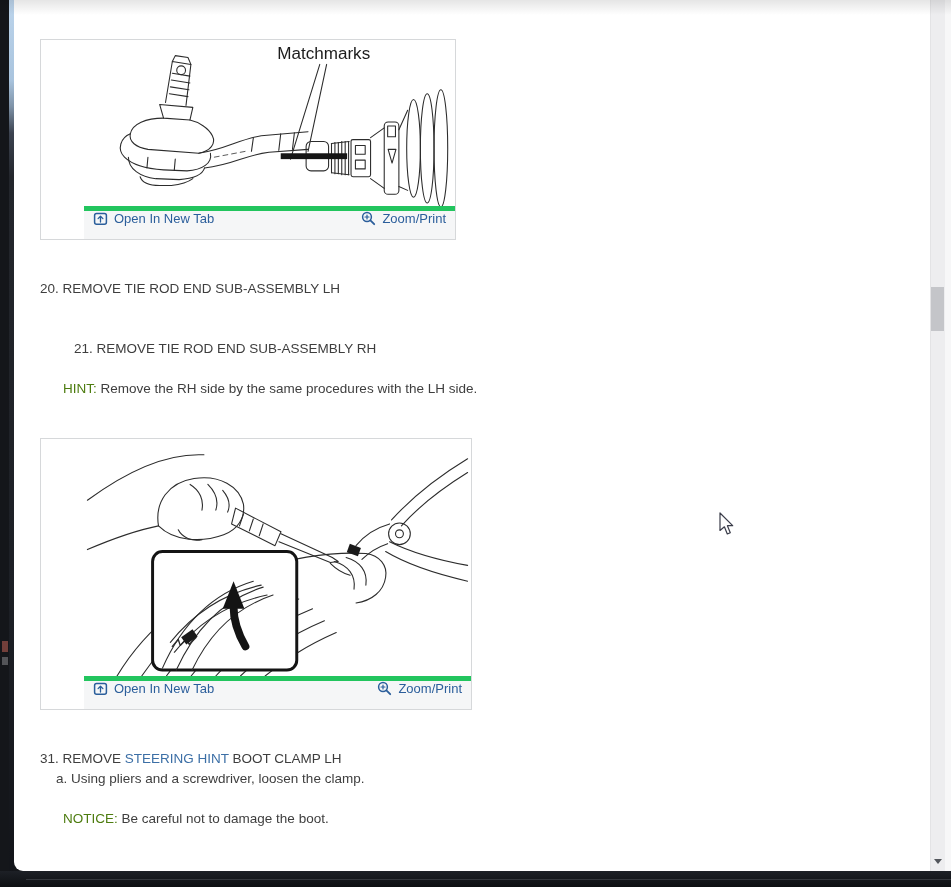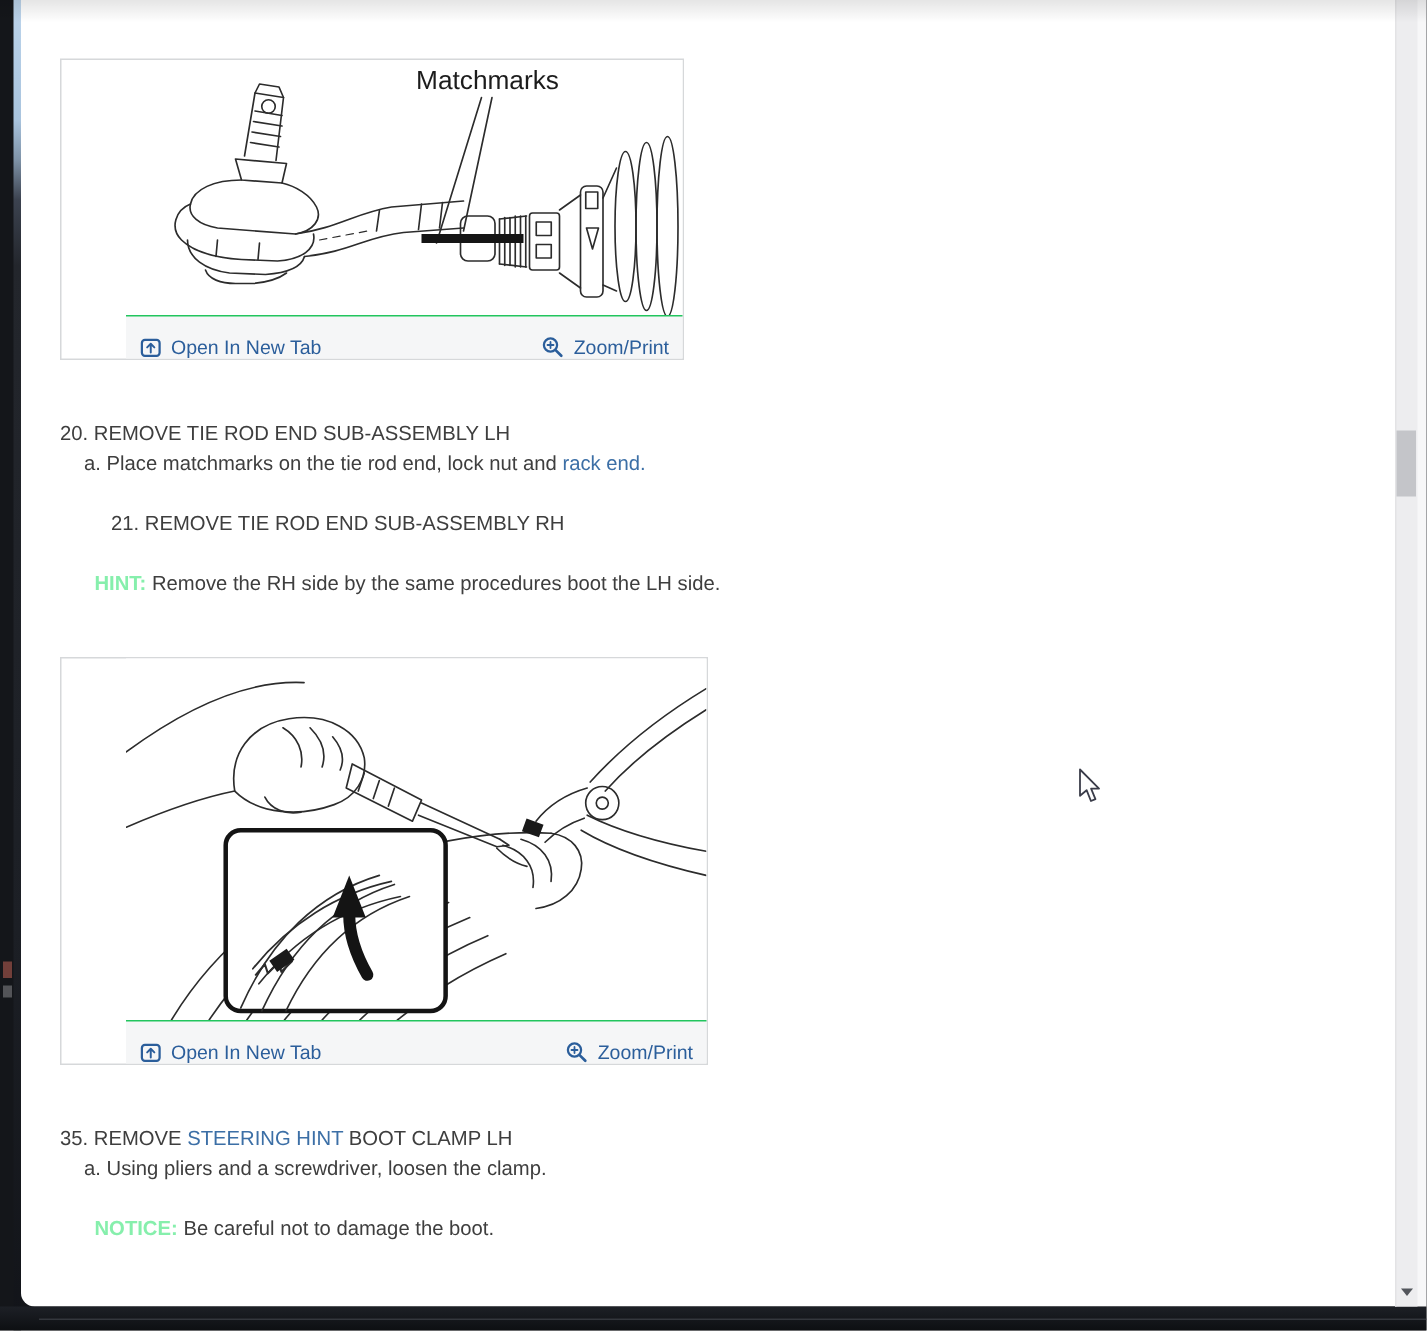--- a/index.html
+++ b/index.html
@@ -32,27 +32,27 @@
   .scroll-thumb{position:absolute;left:1px;top:287px;width:13px;height:44px;background:#c4c5c9;}
   .scroll-down{position:absolute;left:1px;top:855px;width:13px;height:13px;}
   .scroll-down .tri{width:0;height:0;margin:4px auto 0;border-left:4px solid transparent;
     border-right:4px solid transparent;border-top:5px solid #53565c;}
   
   .figure{position:absolute;background:#fff;border:1px solid #d6d8da;display:flex;flex-direction:column;z-index:2;padding-left:43px;}
   .fig1{left:40px;top:39px;width:371px;height:199px;}
   .fig2{left:40px;top:438px;width:387px;height:270px;}
   .fig-art{flex:1;position:relative;overflow:hidden;background:#fff;}
   .fig-art svg{display:block;width:100%;height:100%;}
-  .fig-bar{height:28px;flex:0 0 28px;background:#f5f6f7;border-top:1px solid #22c55e;
-    display:flex;justify-content:space-between;align-items:flex-end;padding:0 9px;}
+  .fig-bar{height:28px;flex:0 0 28px;background:#f5f6f7;border-top:5px solid #22c55e;
+    display:flex;justify-content:space-between;align-items:flex-start;padding:0 9px;}
   .fig-link{display:flex;align-items:center;gap:6px;color:#2b5e9b;font-size:13px;cursor:pointer;text-decoration:none;}
   .fig-link svg{display:block;}
   
   .tline{position:absolute;font-size:13.5px;line-height:20px;color:#3e3e3e;white-space:pre;z-index:2;text-align:right;}
-  .tline b{font-weight:bold;color:#86efac;}
+  .tline b{font-weight:normal;color:#4d7c0f;}
   .ilink{color:#3c6fa6;cursor:pointer;}
   
   .cursor{position:absolute;left:719px;top:512px;z-index:10;pointer-events:none;}
   .art{stroke:#2c2c2c;fill:none;stroke-width:1.1;stroke-linecap:round;stroke-linejoin:round;}
 </style>
 </head>
 <body>
 
 <div class="canvas">
 
@@ -153,23 +153,22 @@
           <circle cx="6" cy="6" r="4.4" fill="none" stroke="#2b5e9b" stroke-width="1.5"></circle>
           <path d="M9.4 9.4 L13.2 13.2" stroke="#2b5e9b" stroke-width="1.8" stroke-linecap="round"></path>
           <path d="M6 4 L6 8 M4 6 L8 6" stroke="#2b5e9b" stroke-width="1.2" stroke-linecap="round"></path>
         </svg>
         <span>Zoom/Print</span>
       </a>
     </div>
   </div>
 
   <div class="tline" style="left:40px;top:279px;"><span>20. REMOVE TIE ROD END SUB-ASSEMBLY LH</span></div>
-  <div class="tline" style="left:56px;top:299px;"><span>a. Place matchmarks on the tie rod end, lock nut and </span><span class="ilink">rack end.</span></div>
   <div class="tline" style="left:40px;top:339px;margin-left:34px;"><span>21. REMOVE TIE ROD END SUB-ASSEMBLY RH</span></div>
-  <div class="tline" style="left:63px;top:379px;"><b>HINT:</b><span> Remove the RH side by the same procedures boot the LH side.</span></div>
+  <div class="tline" style="left:63px;top:379px;"><b>HINT:</b><span> Remove the RH side by the same procedures with the LH side.</span></div>
 
   <div class="figure fig2">
     <div class="fig-art">
       <svg viewBox="0 0 385 240">
         <g class="art" stroke-width="1.15">
 
           <g>
             <path d="M0 62 C38 34 78 14 118 16"></path>
             <path d="M0 112 C28 100 52 92 72 88"></path>
             <path d="M72 88 C68 64 82 44 108 40 C134 36 154 48 158 66 C160 80 152 92 138 97 C116 105 88 104 72 88 Z"></path>
@@ -243,21 +242,21 @@
         <svg width="15" height="15" viewBox="0 0 15 15">
           <circle cx="6" cy="6" r="4.4" fill="none" stroke="#2b5e9b" stroke-width="1.5"></circle>
           <path d="M9.4 9.4 L13.2 13.2" stroke="#2b5e9b" stroke-width="1.8" stroke-linecap="round"></path>
           <path d="M6 4 L6 8 M4 6 L8 6" stroke="#2b5e9b" stroke-width="1.2" stroke-linecap="round"></path>
         </svg>
         <span>Zoom/Print</span>
       </a>
     </div>
   </div>
 
-  <div class="tline" style="left:40px;top:749px;"><span>35. REMOVE </span><span class="ilink">STEERING HINT</span><span> BOOT CLAMP LH</span></div>
+  <div class="tline" style="left:40px;top:749px;"><span>31. REMOVE </span><span class="ilink">STEERING HINT</span><span> BOOT CLAMP LH</span></div>
   <div class="tline" style="left:63px;top:809px;"><b>NOTICE:</b><span> Be careful not to damage the boot.</span></div>
   <div class="tline" style="left:56px;top:769px;"><span>a. Using pliers and a screwdriver, loosen the clamp.</span></div>
 
   <div class="scroll-area">
     <div class="scroll-track"></div>
     <div class="scroll-thumb"></div>
     <div class="scroll-down">
       <div class="tri"></div>
     </div>
   </div>

